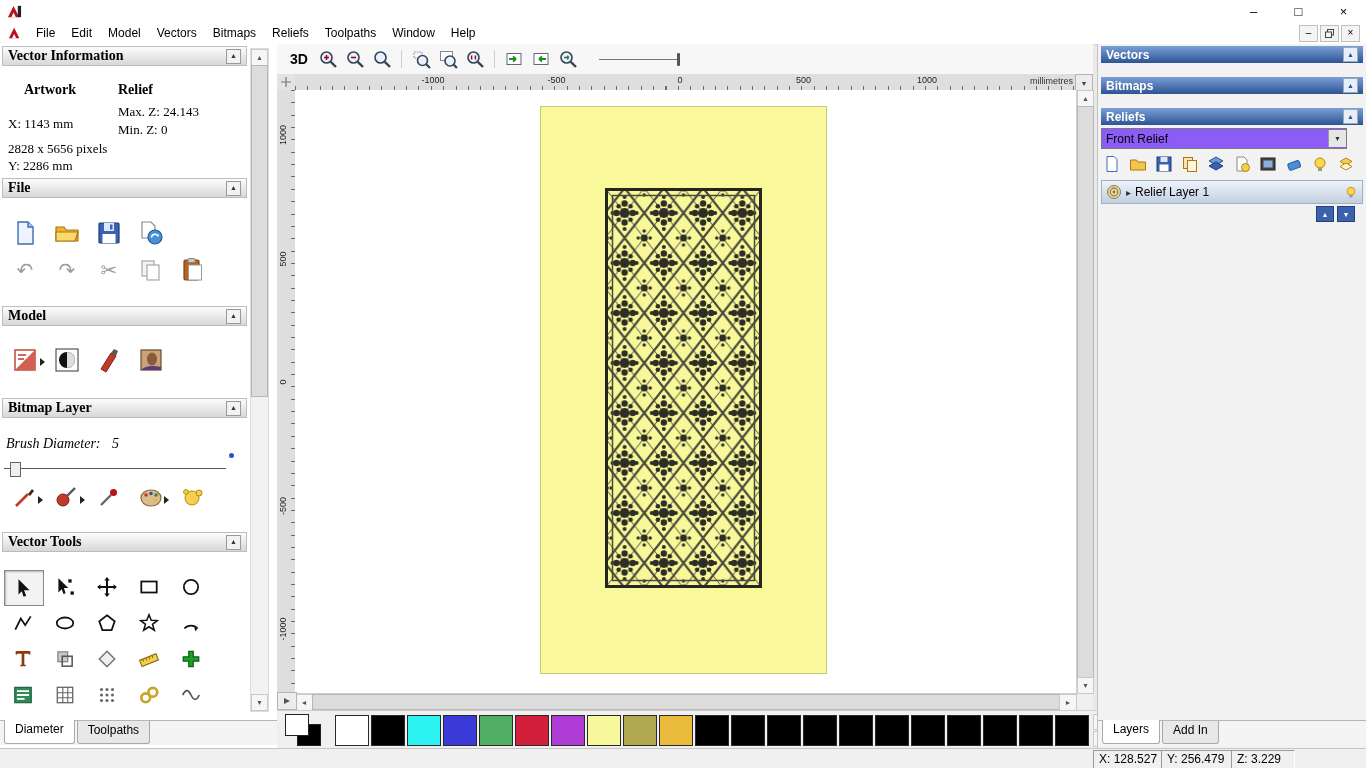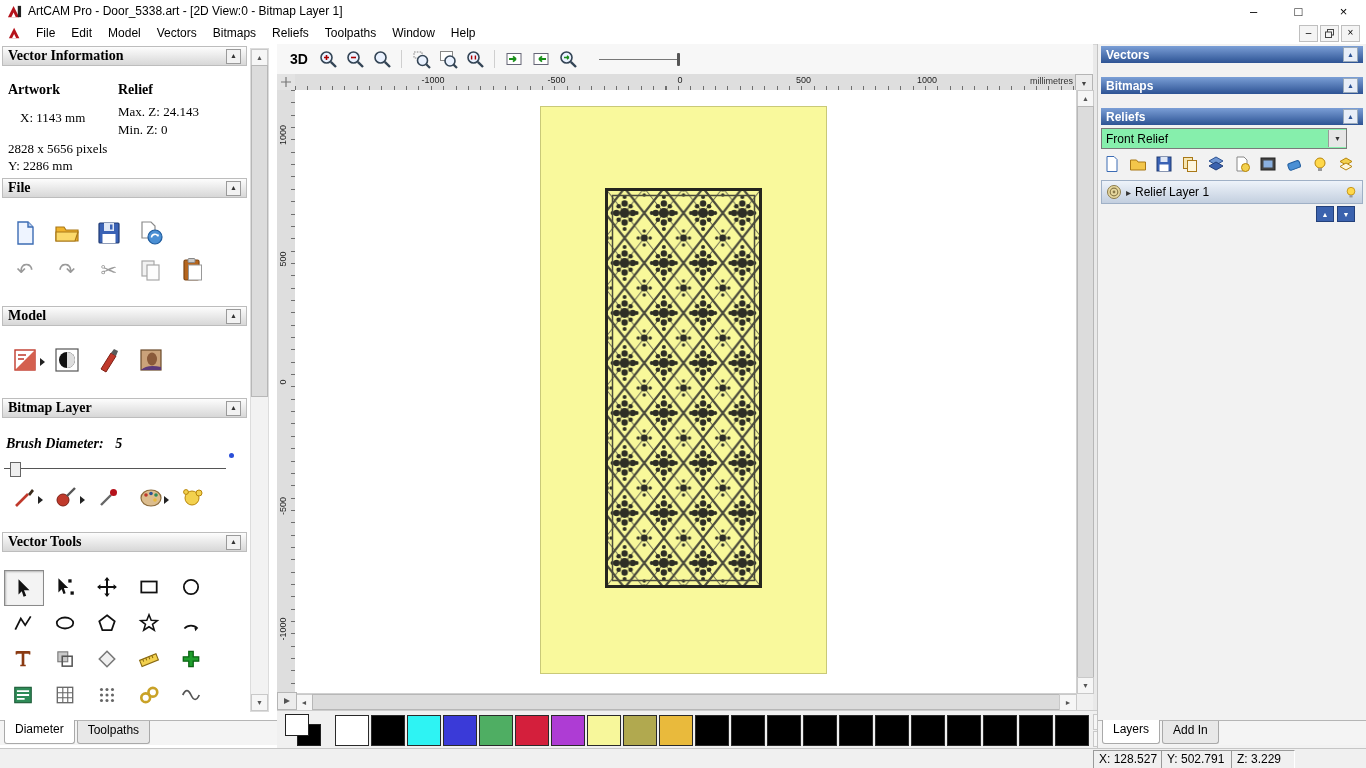--- a/index.html
+++ b/index.html
@@ -36,21 +36,21 @@
   .flyout{position:absolute;width:0;height:0;border-left:5px solid #222;
           border-top:4px solid transparent;border-bottom:4px solid transparent;}
   .glyph-gray{color:#9a9a9a;font-size:20px;line-height:1;}
 
   
   .assistant{position:absolute;left:0;top:44px;width:277px;height:704px;background:#fff;
              border-right:1px solid #c3c3c3;}
   .pi-label{position:absolute;font-family:"Liberation Serif",serif;font-weight:bold;font-size:14px;}
   .pi-val{position:absolute;font-family:"Liberation Serif",serif;font-size:13px;}
   .brush-label{position:absolute;left:6px;top:392px;font-family:"Liberation Serif",serif;
-               font-weight:bold;font-style:italic;font-size:14px;}
+               font-weight:normal;font-style:italic;font-size:14px;}
   .brush-track{position:absolute;left:4px;top:424px;width:222px;height:1px;background:#555;}
   .brush-thumb{position:absolute;left:10px;top:418px;width:9px;height:13px;background:#efefef;
                border:1px solid #666;}
   .brush-dot{position:absolute;left:229px;top:409px;width:5px;height:5px;border-radius:50%;background:#2b4fd8;}
   .vt-cell{position:absolute;width:38px;height:34px;display:flex;align-items:center;justify-content:center;}
   .vt-cell svg{width:22px;height:22px;}
   .vt-cell.selected{border:1px solid #8a8a8a;background:#f3f3f3;box-shadow:inset 1px 1px 2px rgba(0,0,0,.25);}
 
   
   .a-scroll{position:absolute;right:8px;top:4px;width:17px;height:662px;background:#f2f2f2;
@@ -120,21 +120,21 @@
            display:flex;align-items:center;justify-content:center;}
 
   
   .rightpanel{position:absolute;left:1097px;top:44px;width:269px;height:704px;background:#f2f2f2;
               border-left:1px solid #c3c3c3;}
   .rp-hdr{position:absolute;left:3px;right:4px;height:17px;
           background:linear-gradient(#7b9fd6,#2d5394);color:#fff;font-weight:bold;font-size:12px;
           display:flex;align-items:center;padding:0 5px;}
   .rp-hdr .collapse{margin-left:auto;width:13px;height:13px;background:#e8eef8;border:1px solid #9ab;
           color:#2d5394;font-size:7px;display:flex;align-items:center;justify-content:center;}
-  .rp-select{position:absolute;left:3px;top:84px;right:20px;height:19px;background:#86efac;
+  .rp-select{position:absolute;left:3px;top:84px;right:20px;height:19px;background:#8b5cf6;
              border:1px solid #7a7a7a;font-size:12px;display:flex;align-items:center;padding-left:4px;}
   .rp-select .drop{margin-left:auto;width:17px;height:17px;background:#e6e6e6;border-left:1px solid #999;
              font-size:7px;display:flex;align-items:center;justify-content:center;color:#333;}
   .rp-icons{position:absolute;left:4px;top:110px;display:flex;gap:6px;}
   .rp-ico{width:20px;height:20px;display:flex;align-items:center;justify-content:center;}
   .rp-ico svg{width:18px;height:18px;}
   .layer-row{position:absolute;left:3px;right:4px;top:136px;height:22px;
              background:linear-gradient(#eef3fa,#c3cfdf);border:1px solid #9fb0c6;
              display:flex;align-items:center;font-size:12px;padding:0 4px;gap:4px;}
   .layer-row .bulb{margin-left:auto;}
@@ -152,21 +152,20 @@
 <body>
 
 <div class="screen">
 
   <div class="titlebar">
     <svg class="title-icon" viewBox="0 0 16 16">
       <path d="M1 14 L7 2 L13 14 Z" fill="#b5121b"></path>
       <path d="M4.6 14 L7 9 L9.4 14" fill="#fff"></path>
       <rect x="11.5" y="2" width="3.5" height="12" fill="#222"></rect>
     </svg>
-    <span class="title-text">ArtCAM Pro - Door_5338.art - [2D View:0 - Bitmap Layer 1]</span>
     <div class="win-controls">
       <div class="win-btn">–</div>
       <div class="win-btn">□</div>
       <div class="win-btn close">×</div>
     </div>
   </div>
 
   <div class="menubar">
     <svg class="app-mini" viewBox="0 0 16 16">
       <path d="M1 14 L7 2 L13 14 Z" fill="#b5121b"></path>
@@ -192,23 +191,23 @@
       <div class="mdi-btn">×</div>
     </div>
   </div>
 
   <div class="assistant">
 
     <div class="sec-hdr" style="top:2px;">
       <span>Vector Information</span>
       <span class="collapse">▲</span>
     </div>
-    <span class="pi-label" style="left:8px;top:38px;">Artwork</span>
+    <span class="pi-label" style="left:24px;top:38px;">Artwork</span>
     <span class="pi-label" style="left:118px;top:38px;">Relief</span>
-    <span class="pi-val" style="left:8px;top:66px;margin-left:12px;">X: 1143 mm</span>
+    <span class="pi-val" style="left:8px;top:72px;">X: 1143 mm</span>
     <span class="pi-val" style="left:118px;top:60px;">Max. Z: 24.143</span>
     <span class="pi-val" style="left:8px;top:78px;margin-top:36px;">Y: 2286 mm</span>
     <span class="pi-val" style="left:118px;top:78px;">Min. Z: 0</span>
     <span class="pi-val" style="left:8px;top:97px;">2828 x 5656 pixels</span>
 
     <div class="sec-hdr" style="top:134px;">
       <span>File</span>
       <span class="collapse">▲</span>
     </div>
     <div class="icon-btn" style="left:10px;top:174px;">
@@ -779,17 +778,17 @@
     </div>
 
     <div class="panel-tabs">
       <div class="tab active">Layers</div>
       <div class="tab">Add In</div>
     </div>
   </div>
 
   <div class="statusbar">
     <div class="status-box" style="left:1093px;width:58px;">X: 128.527</div>
-    <div class="status-box" style="left:1161px;width:60px;">Y: 502.791</div>
+    <div class="status-box" style="left:1161px;width:60px;">Y: 256.479</div>
     <div class="status-box" style="left:1231px;width:52px;">Z: 3.229</div>
   </div>
 
 </div>
 
 </body></html>

